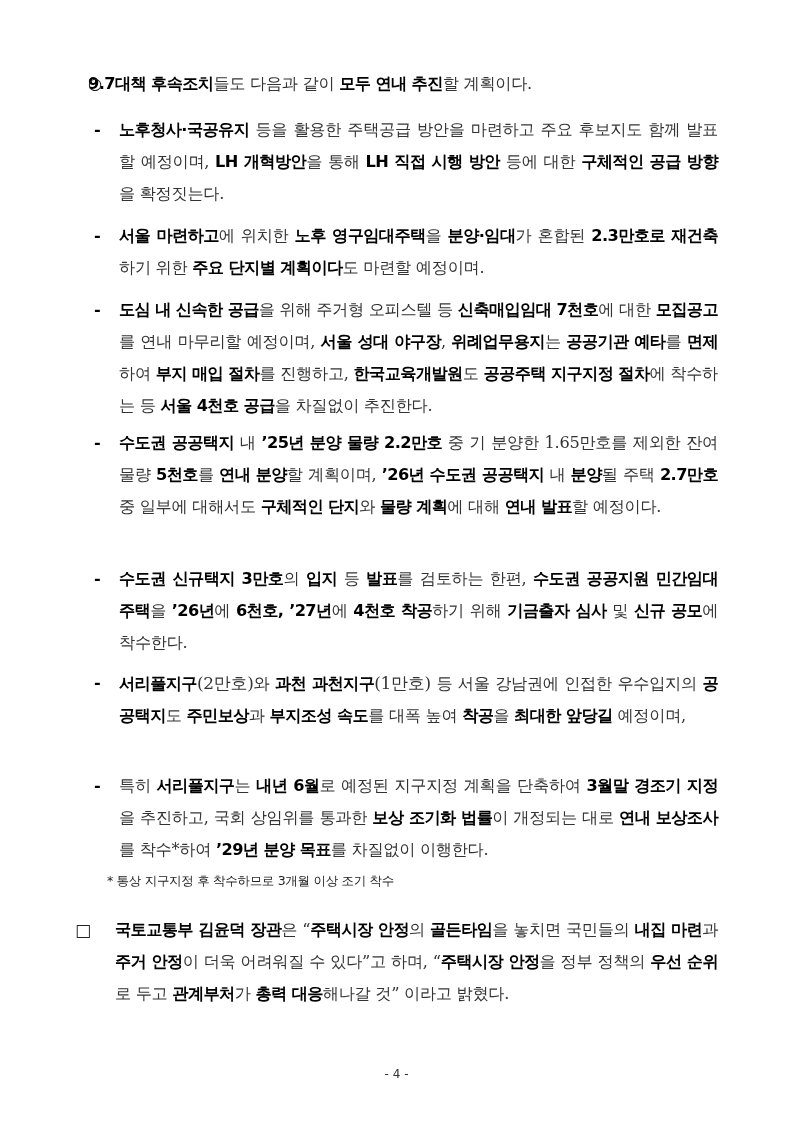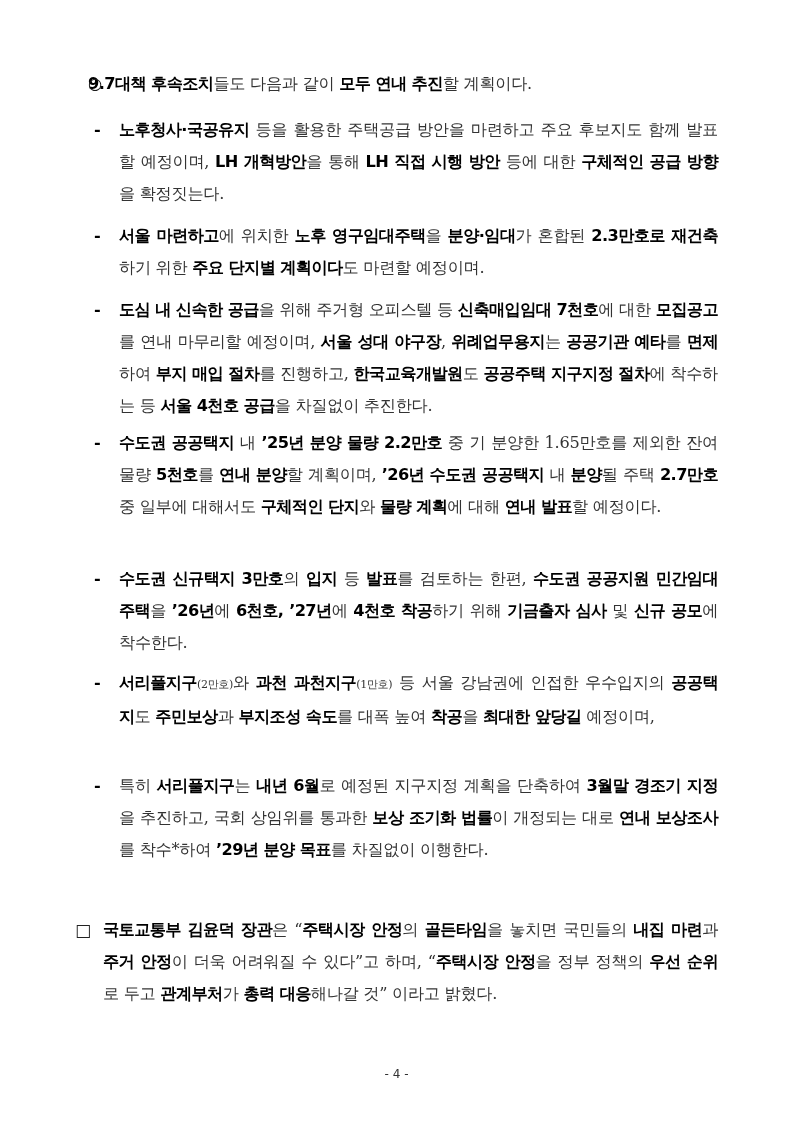--- a/index.html
+++ b/index.html
@@ -4,38 +4,38 @@
 <style>
   html, body { margin: 0; padding: 0; background: #ffffff; }
   body { width: 793px; height: 1121px; position: relative; overflow: hidden;
          font-family: "DejaVu Serif", "Liberation Serif", serif; color: #1a1a1a; }
   .page { position: absolute; left: 0; top: 0; width: 793px; height: 1121px; }
   .para { position: absolute; font-size: 16.2px; line-height: 32px; text-align: justify; text-align-last: left; letter-spacing: -0.3px; }
   .para .marker { position: absolute; top: 0; }
   .para .body { display: block; }
   .b { font-family: "DejaVu Sans", "Liberation Sans", sans-serif; font-weight: bold; color: #000; letter-spacing: -0.6px; }
   .n { font-weight: normal; color: #333; }
-  .small { font-size: 11px; }
+  .small { font-size: 17px; }
   #p-circle { left: 88px; top: 68px; width: 640px; }
   #p-circle .marker { left: 0; }
   #p-circle .body { }
   .dash { left: 94px; width: 624px; }
   .dash .marker { left: 0; font-weight: bold; color: #000; }
   .dash .body { margin-left: 25px; }
   #d1 { top: 114px; }
   #d2 { top: 220px; }
   #d3 { top: 294px; }
   #d4 { top: 427px; }
   #d5 { top: 563px; }
   #d6 { top: 667px; }
   #d7 { top: 770px; }
   #footnote { position: absolute; left: 107px; top: 873px; font-family: "DejaVu Sans", "Liberation Sans", sans-serif; font-size: 12.5px; color: #222; letter-spacing: -0.3px; }
   #p-box { left: 75px; top: 914px; width: 643px; }
   #p-box .marker { left: 0; font-family: "DejaVu Sans", sans-serif; font-size: 17px; color: #222; }
-  #p-box .body { margin-left: 28px; }
+  #p-box .body { margin-left: 40px; }
   #page-number { position: absolute; left: 0; width: 793px; top: 1067px; text-align: center; font-family: "DejaVu Sans", "Liberation Sans", sans-serif; font-size: 12px; color: #333; }
 </style>
 </head>
 <body>
 
 <div class="page">
 
   <div class="para" id="p-circle">
     <span class="marker">○</span>
     <span class="body"><span class="b">9.7대책 후속조치</span><span class="n">들도 다음과 같이 </span><span class="b">모두 연내 추진</span><span class="n">할 계획이다.</span></span>
@@ -69,20 +69,21 @@
   <div class="para dash" id="d6">
     <span class="marker">-</span>
     <span class="body"><span class="b">서리풀지구</span><span class="n small">(2만호)</span><span class="n">와 </span><span class="b">과천 과천지구</span><span class="n small">(1만호)</span><span class="n"> 등 서울 강남권에 인접한 우수입지의 </span><span class="b">공공택지</span><span class="n">도 </span><span class="b">주민보상</span><span class="n">과 </span><span class="b">부지조성 속도</span><span class="n">를 대폭 높여 </span><span class="b">착공</span><span class="n">을 </span><span class="b">최대한 앞당길</span><span class="n"> 예정이며,</span></span>
   </div>
 
   <div class="para dash" id="d7">
     <span class="marker">-</span>
     <span class="body"><span class="n">특히 </span><span class="b">서리풀지구</span><span class="n">는 </span><span class="b">내년 6월</span><span class="n">로 예정된 지구지정 계획을 단축하여 </span><span class="b">3월말 경조기 지정</span><span class="n">을 추진하고, 국회 상임위를 통과한 </span><span class="b">보상 조기화 법률</span><span class="n">이 개정되는 대로 </span><span class="b">연내 보상조사</span><span class="n">를 착수*하여 </span><span class="b">’29년 분양 목표</span><span class="n">를 차질없이 이행한다.</span></span>
   </div>
 
+  <div id="footnote">* 통상 지구지정 후 착수하므로 3개월 이상 조기 착수</div>
 
   <div class="para" id="p-box">
     <span class="marker">□</span>
     <span class="body"><span class="b">국토교통부 김윤덕 장관</span><span class="n">은 “</span><span class="b">주택시장 안정</span><span class="n">의 </span><span class="b">골든타임</span><span class="n">을 놓치면 국민들의 </span><span class="b">내집 마련</span><span class="n">과 </span><span class="b">주거 안정</span><span class="n">이 더욱 어려워질 수 있다”고 하며, “</span><span class="b">주택시장 안정</span><span class="n">을 정부 정책의 </span><span class="b">우선 순위</span><span class="n">로 두고 </span><span class="b">관계부처</span><span class="n">가 </span><span class="b">총력 대응</span><span class="n">해나갈 것” 이라고 밝혔다.</span></span>
   </div>
 
   <div id="page-number">- 4 -</div>
 </div>
 
 </body></html>

